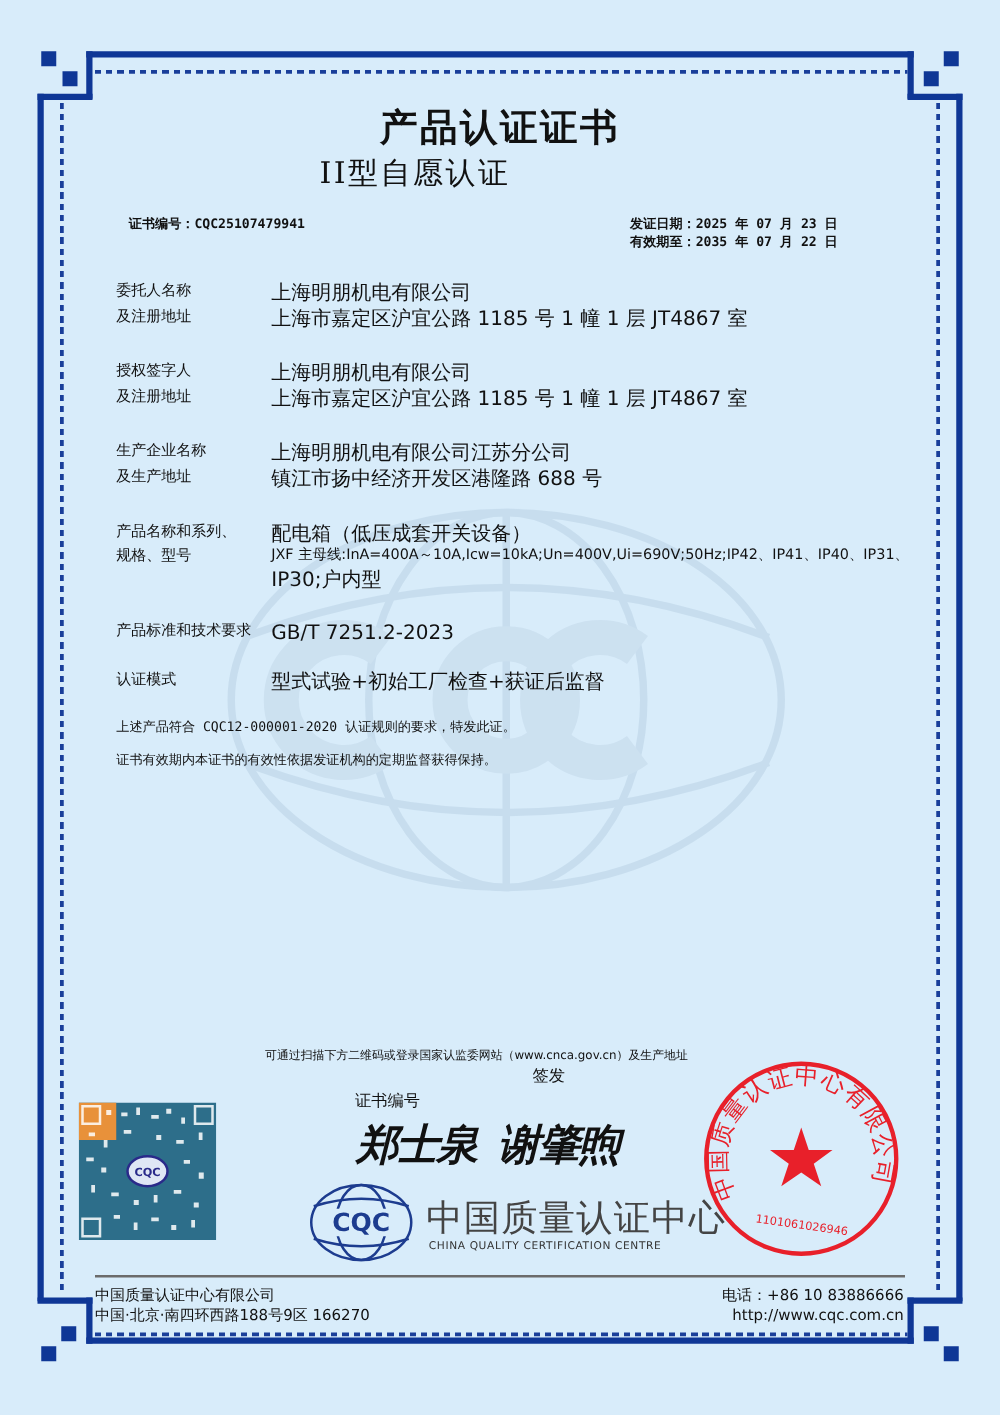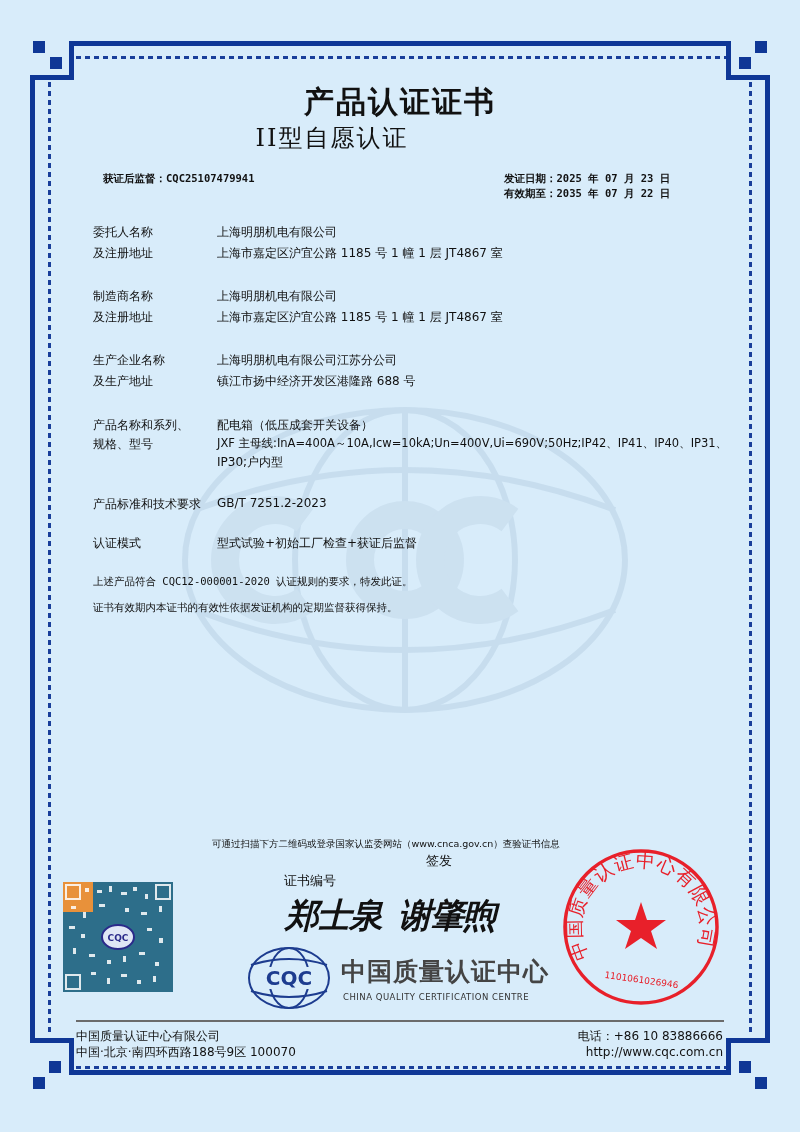--- a/index.html
+++ b/index.html
@@ -13,21 +13,21 @@
   .frame-solid { position:absolute; background:#0f3796; }
   .dot-h { position:absolute; height:3px; background:repeating-linear-gradient(90deg,#1a3f9a 0 5px,transparent 5px 9px); }
   .dot-v { position:absolute; width:3px; background:repeating-linear-gradient(180deg,#1a3f9a 0 5px,transparent 5px 9px); }
   .sq { position:absolute; width:12px; height:12px; background:#0f3796; }
 
   .title { left:0; width:800px; top:82px; text-align:center; font-size:30px; font-weight:bold; letter-spacing:2px; }
   .subtitle { left:0; width:664px; top:122px; text-align:center; font-size:24px; font-family:"DejaVu Serif", serif; letter-spacing:2px; }
 
   .meta { font-size:10.5px; font-weight:bold; font-family:"DejaVu Sans Mono", monospace; }
   .label { font-size:12px; font-weight:normal; }
-  .val { font-size:12px; }
+  .val { font-size:16px; }
   .stmt { font-size:10.5px; font-family:"DejaVu Sans Mono", monospace; }
 
   .watermark { position:absolute; left:175px; top:400px; width:460px; height:320px; opacity:0.35; }
 
   .foot-small { font-size:9.5px; }
   .sig-label { font-size:13px; }
   .sig { font-family:Liberation Mono, monospace; font-size:34px; font-style:italic; font-weight:bold; letter-spacing:-2px; }
   .hline { position:absolute; height:2px; background:#6b6b6b; }
   .footer-text { font-size:12px; line-height:16px; }
 </style>
@@ -77,31 +77,31 @@
     <path d="M130 120 A50 50 0 1 0 130 200"></path>
     <circle cx="230" cy="160" r="45"></circle>
     <path d="M335 120 A50 50 0 1 0 335 200"></path>
   </g>
 </svg>
 
 <div class="abs title">产品认证证书</div>
 <div class="abs subtitle">II型自愿认证</div>
 
 <div class="abs meta" style="left:103px; top:172px;">
-  <span>获证后监督：</span><span>CQC25107479941</span>
+  <span>证书编号：</span><span>CQC25107479941</span>
 </div>
 <div class="abs meta" style="left:504px; top:172px;">发证日期：2025 年 07 月 23 日</div>
 <div class="abs meta" style="left:504px; top:187px;">有效期至：2035 年 07 月 22 日</div>
 
 <div class="abs label" style="left:93px; top:224px;">委托人名称</div>
 <div class="abs val" style="left:217px; top:224px;">上海明朋机电有限公司</div>
 <div class="abs label" style="left:93px; top:245px;">及注册地址</div>
 <div class="abs val" style="left:217px; top:245px;">上海市嘉定区沪宜公路 1185 号 1 幢 1 层 JT4867 室</div>
 
-<div class="abs label" style="left:93px; top:288px;">制造商名称</div>
+<div class="abs label" style="left:93px; top:288px;">授权签字人</div>
 <div class="abs val" style="left:217px; top:288px;">上海明朋机电有限公司</div>
 <div class="abs label" style="left:93px; top:309px;">及注册地址</div>
 <div class="abs val" style="left:217px; top:309px;">上海市嘉定区沪宜公路 1185 号 1 幢 1 层 JT4867 室</div>
 
 <div class="abs label" style="left:93px; top:352px;">生产企业名称</div>
 <div class="abs val" style="left:217px; top:352px;">上海明朋机电有限公司江苏分公司</div>
 <div class="abs label" style="left:93px; top:373px;">及生产地址</div>
 <div class="abs val" style="left:217px; top:373px;">镇江市扬中经济开发区港隆路 688 号</div>
 
 <div class="abs label" style="left:93px; top:417px;">产品名称和系列、</div>
@@ -112,21 +112,21 @@
 
 <div class="abs label" style="left:93px; top:496px;">产品标准和技术要求</div>
 <div class="abs val" style="left:217px; top:496px;">GB/T 7251.2-2023</div>
 
 <div class="abs label" style="left:93px; top:535px;">认证模式</div>
 <div class="abs val" style="left:217px; top:535px;">型式试验+初始工厂检查+获证后监督</div>
 
 <div class="abs stmt" style="left:93px; top:575px;">上述产品符合 CQC12-000001-2020 认证规则的要求，特发此证。</div>
 <div class="abs stmt" style="left:93px; top:601px;">证书有效期内本证书的有效性依据发证机构的定期监督获得保持。</div>
 
-<div class="abs foot-small" style="left:212px; top:838px;">可通过扫描下方二维码或登录国家认监委网站（www.cnca.gov.cn）查验证书信息</div>
+<div class="abs foot-small" style="left:212px; top:838px;">可通过扫描下方二维码或登录国家认监委网站（www.cnca.gov.cn）及生产地址</div>
 
 <svg class="abs" style="left:63px; top:882px;" width="110" height="110" viewBox="0 0 110 110">
   <rect width="110" height="110" fill="#2d6e8a"></rect>
   <rect x="0" y="0" width="30" height="30" fill="#e8913a"></rect>
   <g fill="#ffffff" opacity="0.85">
     <rect x="3" y="3" width="14" height="14" fill="none" stroke="#fff" stroke-width="2"></rect>
     <rect x="93" y="3" width="14" height="14" fill="none" stroke="#fff" stroke-width="2"></rect>
     <rect x="3" y="93" width="14" height="14" fill="none" stroke="#fff" stroke-width="2"></rect>
     <rect x="22" y="6" width="4" height="4"></rect>
       <rect x="34" y="8" width="5" height="3"></rect>
@@ -168,32 +168,32 @@
 <svg class="abs" style="left:246px; top:945px;" width="86" height="66" viewBox="0 0 86 66">
   <g fill="none" stroke="#1d3c8f" stroke-width="2">
     <ellipse cx="43" cy="33" rx="40" ry="30"></ellipse>
     <ellipse cx="43" cy="33" rx="20" ry="30"></ellipse>
     <path d="M5 20 Q43 8 81 20"></path>
     <path d="M5 46 Q43 58 81 46"></path>
   </g>
   <rect x="10" y="22" width="66" height="22" rx="11" fill="#d8ecfa"></rect>
   <text x="43" y="40" text-anchor="middle" font-size="20" font-weight="bold" fill="#1d3c8f" font-family="DejaVu Sans, sans-serif">CQC</text>
 </svg>
-<div class="abs" style="left:341px; top:955px; font-size:25px; color:#444; letter-spacing:1px;font-weight:bold;">中国质量认证中心</div>
+<div class="abs" style="left:341px; top:955px; font-size:29px; color:#444; letter-spacing:1px;">中国质量认证中心</div>
 <div class="abs" style="left:343px; top:992px; font-size:8.5px; color:#333; letter-spacing:0.5px;">CHINA QUALITY CERTIFICATION CENTRE</div>
 
 <svg class="abs" style="left:561px; top:847px;" width="160" height="160" viewBox="0 0 160 160">
   <defs>
     <path id="sealArc" d="M 28 110 A 60 60 0 1 1 132 110"></path>
   </defs>
   <circle cx="80" cy="80" r="76" fill="none" stroke="#e8202a" stroke-width="3.5"></circle>
   <text font-size="19" fill="#e8202a" font-family="DejaVu Serif, serif" letter-spacing="1">
     <textPath href="#sealArc" startOffset="0">中国质量认证中心有限公司</textPath>
   </text>
   <polygon points="80,55 86,73 105,73 90,84 96,102 80,91 64,102 70,84 55,73 74,73" fill="#e8202a"></polygon>
   <text x="80" y="136" text-anchor="middle" font-size="9" fill="#e8202a" font-family="DejaVu Sans, sans-serif" transform="rotate(8 80 136)">1101061026946</text>
 </svg>
 
 <div class="hline" style="left:76px; top:1020px; width:648px;"></div>
 <div class="abs footer-text" style="left:76px; top:1028px;">中国质量认证中心有限公司</div>
-<div class="abs footer-text" style="left:76px; top:1044px;">中国·北京·南四环西路188号9区  100070</div>
+<div class="abs footer-text" style="left:76px; top:1044px;">中国·北京·南四环西路188号9区  166270</div>
 <div class="abs footer-text" style="right:77px; top:1028px; text-align:right;">电话：+86 10 83886666</div>
 <div class="abs footer-text" style="right:77px; top:1044px; text-align:right;">http://www.cqc.com.cn</div>
 
 </body></html>

